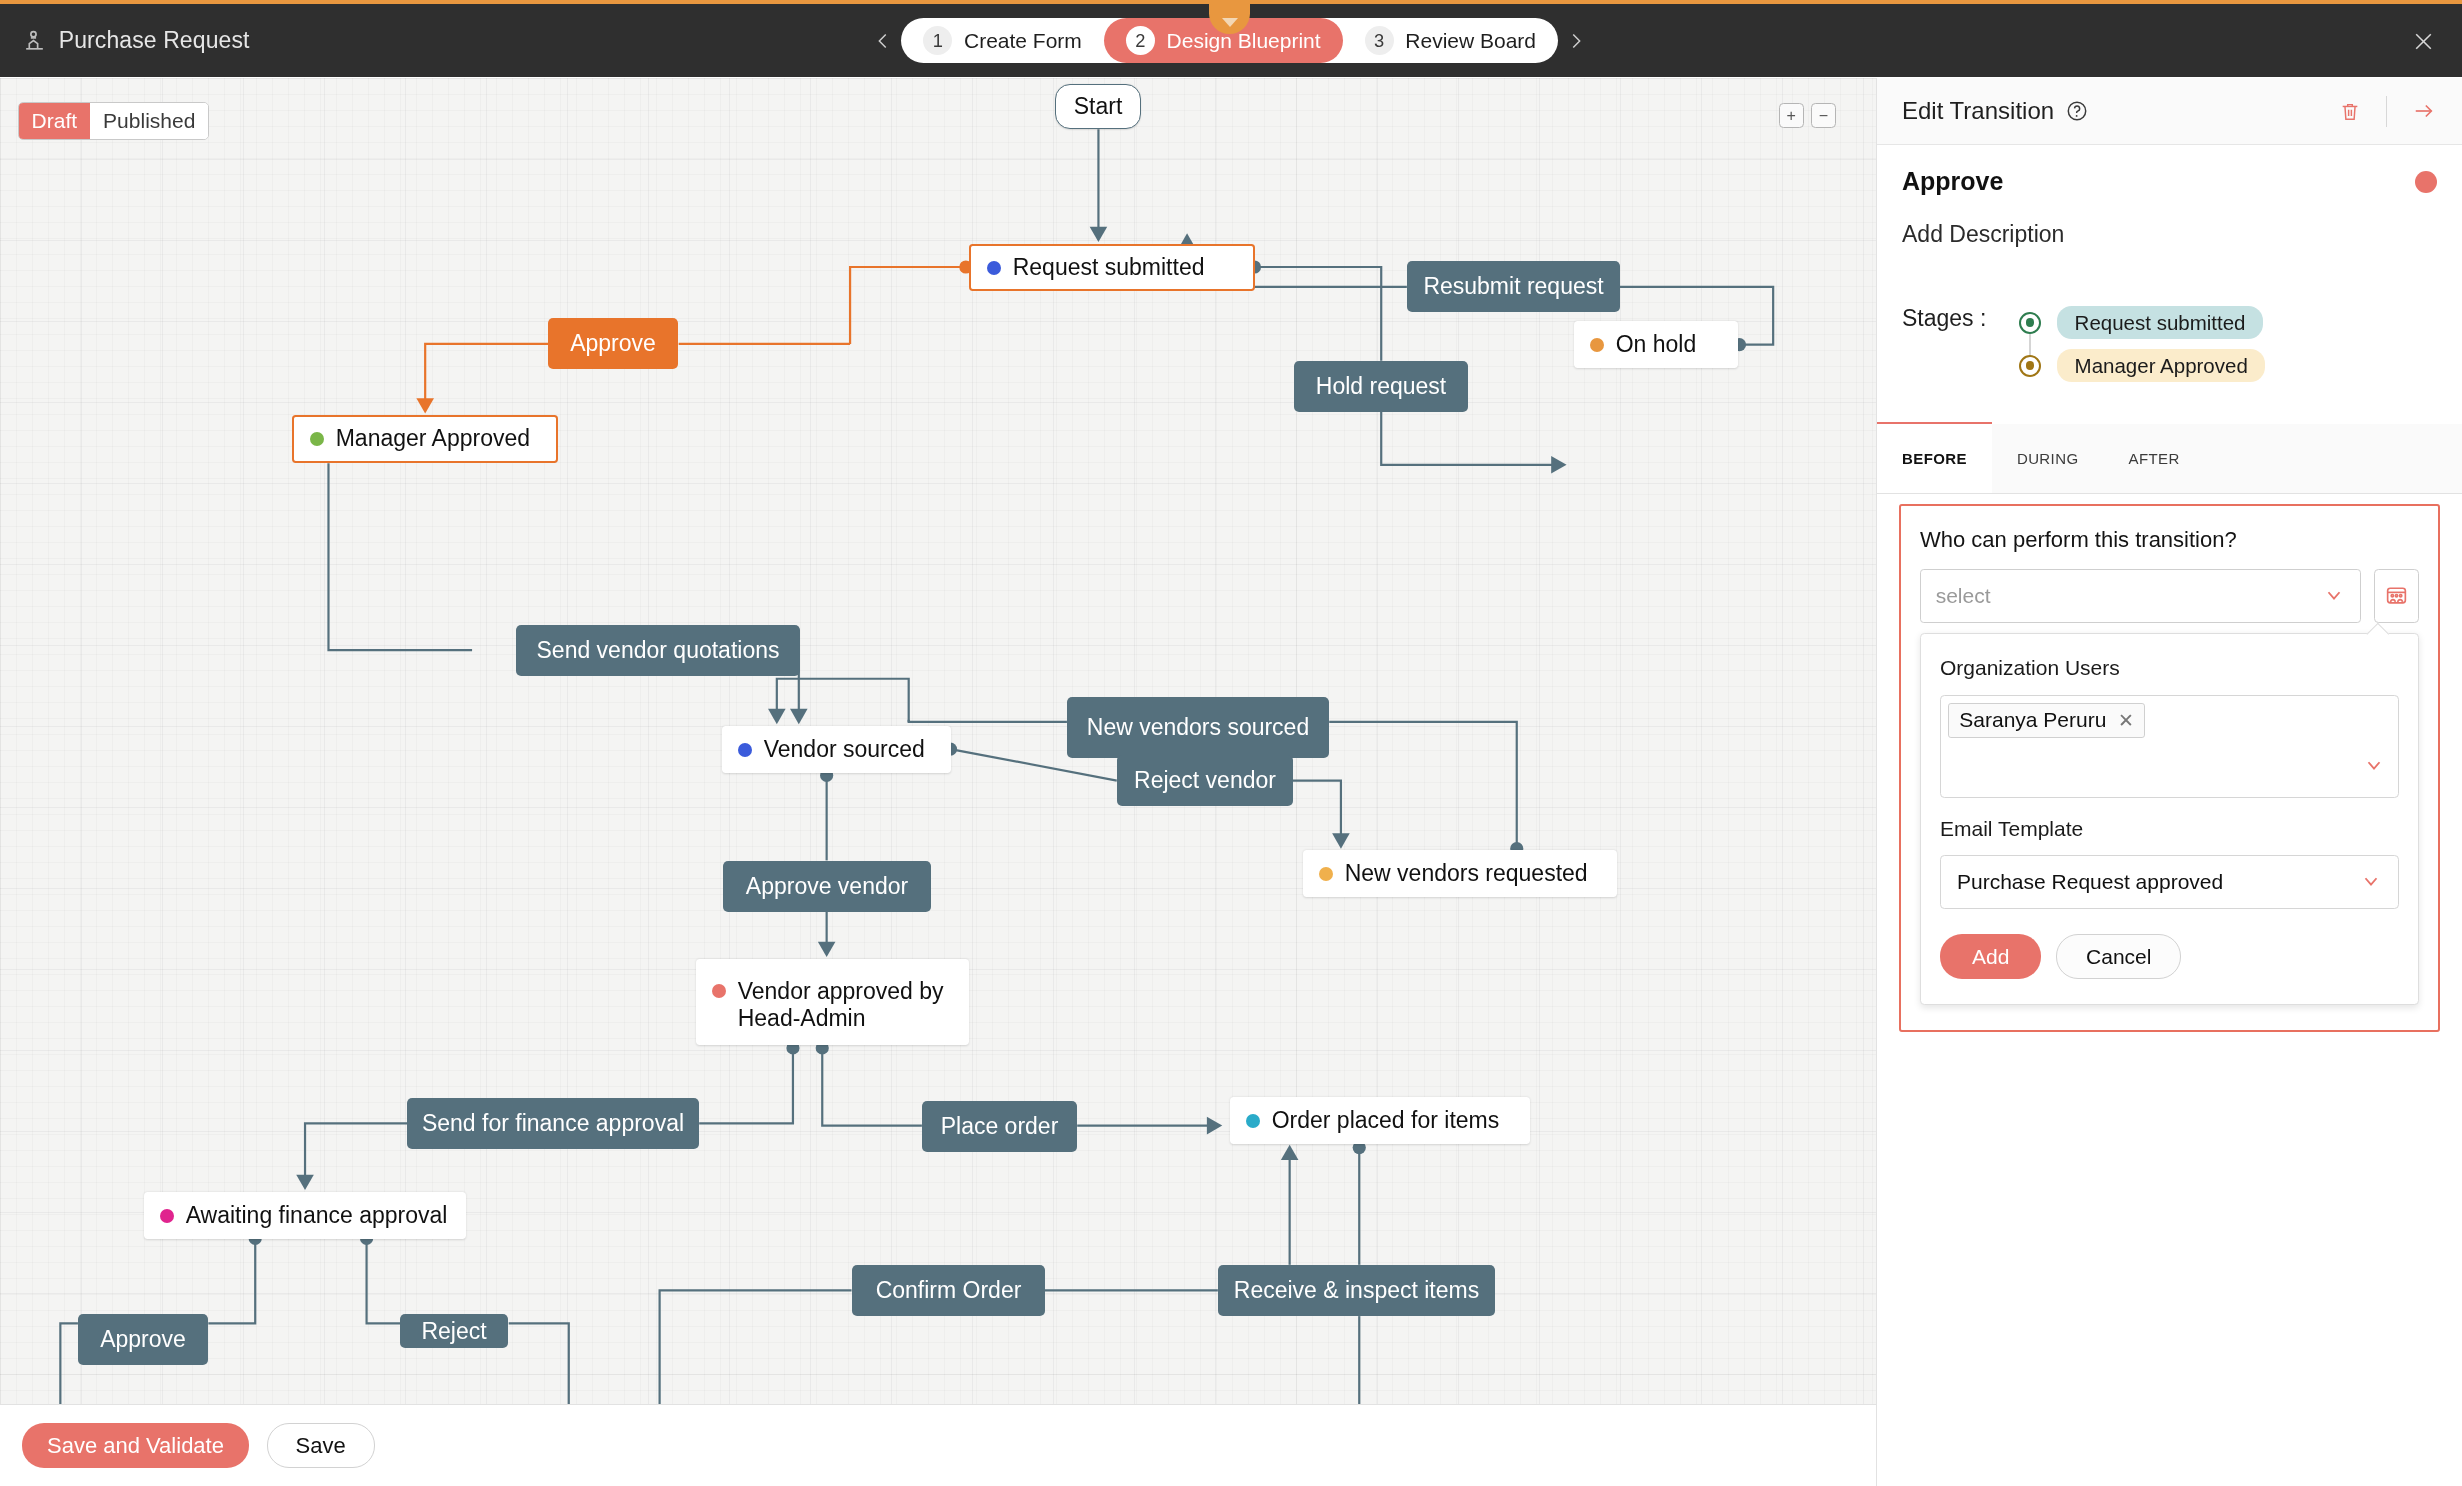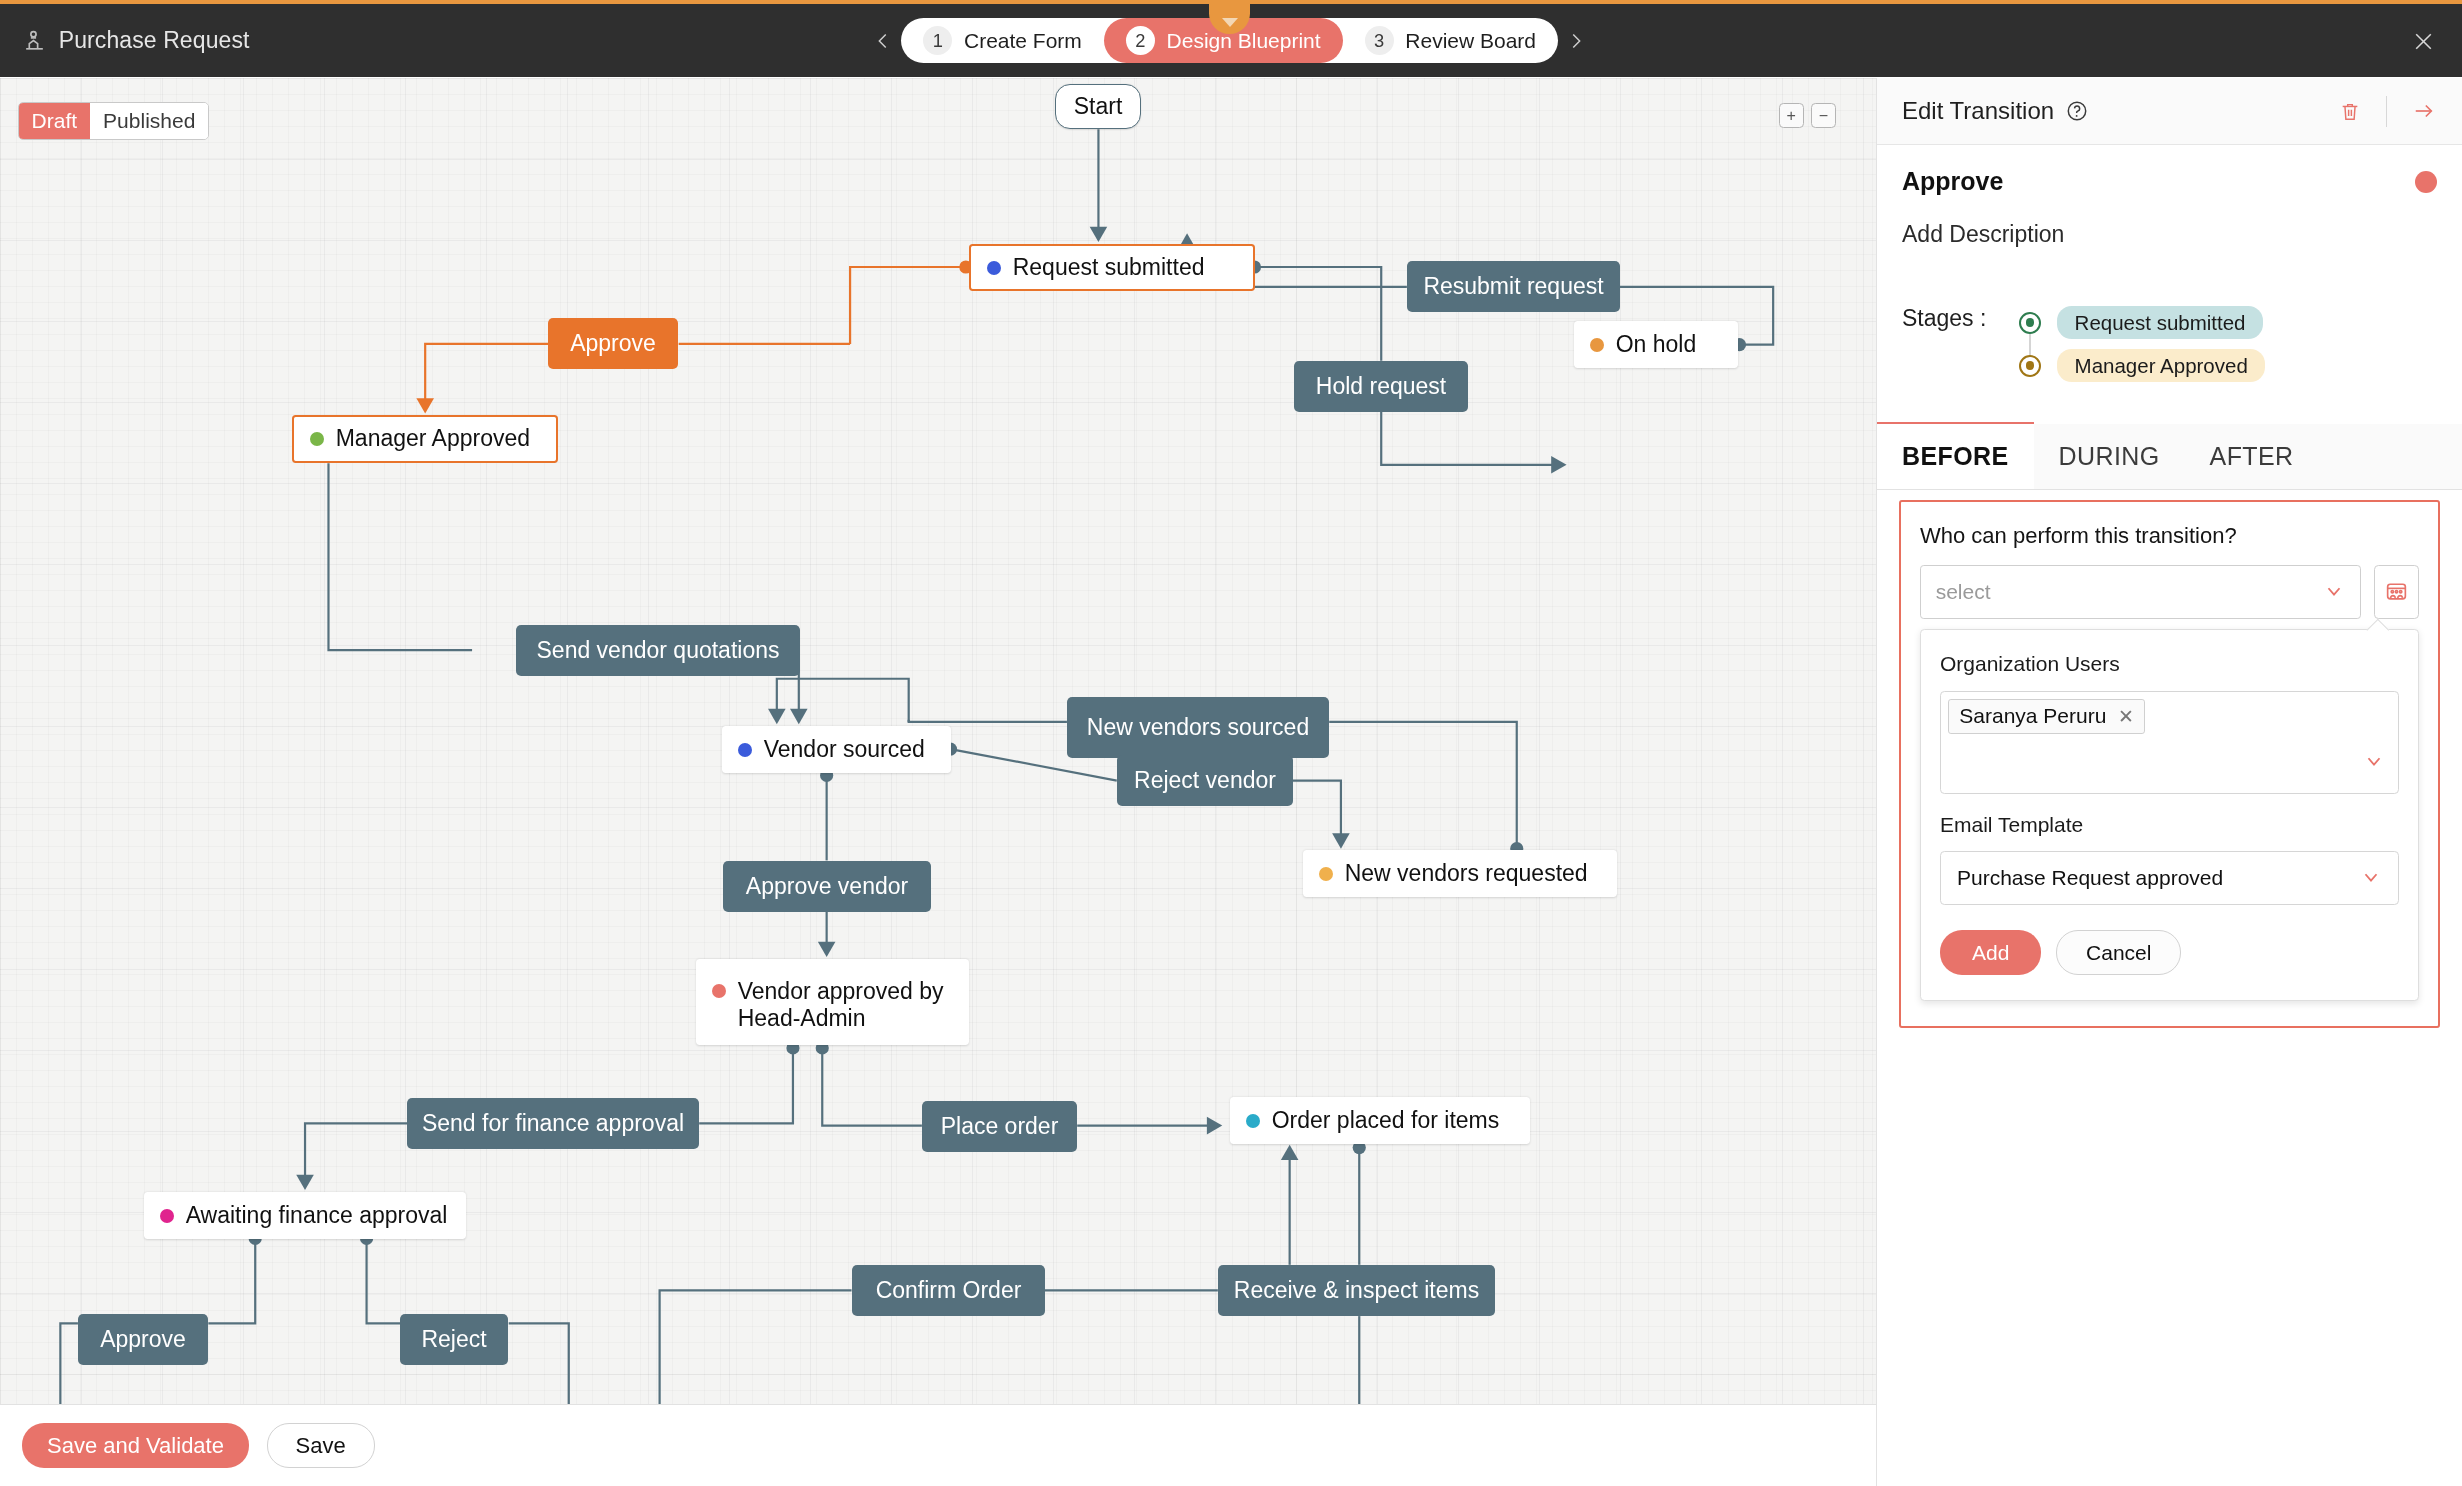--- a/index.html
+++ b/index.html
@@ -123,21 +123,21 @@
   #stages-list { position:relative; }
   .stage-item { display:flex; align-items:center; gap:16px; height:43px; }
   .radio-outer { width:22px; height:22px; border-radius:50%; border:2.2px solid #2e7d4f; display:flex; align-items:center; justify-content:center; flex:none; background:#fff; z-index:2; }
   .radio-outer .inner { width:8.8px; height:8.8px; border-radius:50%; background:#2e7d4f; }
   .radio-outer.amber { border-color:#a07615; }
   .radio-outer.amber .inner { background:#a07615; }
   .stage-chip { border-radius:14.7px; padding:4.4px 17.6px; font-size:20.5px; color:#1b1b1b; }
   #stage-connector { position:absolute; left:10.3px; top:29px; width:1.5px; height:26px; background:#d5d5d5; z-index:1; }
 
   #panel-tabs { margin-top:37px; display:flex; border-bottom:0.7px solid #e2e2e2; background:#fafafa; }
-  .ptab { padding:18px 25px; font-size:25px; letter-spacing:0.4px; color:#3b3b3b; cursor:pointer; background:#fafafa; }
+  .ptab { padding:26px 25px; font-size:15px; letter-spacing:0.4px; color:#3b3b3b; cursor:pointer; background:#fafafa; }
   .ptab.active { background:#ffffff; color:#111; font-weight:bold; border-top:2.2px solid #e8736a; margin-top:-2.2px; }
 
   #form-card {
     margin:10.3px 22px 0 22px; border:2.2px solid #e8705f; border-radius:2.9px;
     padding:20.5px 19px 25px 19px; position:relative; background:#fff;
   }
   #who-label { font-size:22px; color:#141414; }
   #select-row { margin-top:16px; display:flex; gap:13px; align-items:center; }
   #role-select {
     flex:1; height:54px; border:0.7px solid #cfcfcf; border-radius:3.7px; background:#fff;
@@ -425,21 +425,21 @@
   </div>
   <div class="node trans-node" style="left:852px;top:1187px;width:193px;height:51px;">
     <span>Confirm Order</span>
   </div>
   <div class="node trans-node" style="left:1218px;top:1187px;width:277px;height:51px;">
     <span>Receive &amp; inspect items</span>
   </div>
   <div class="node trans-node" style="left:78px;top:1236px;width:130px;height:51px;">
     <span>Approve</span>
   </div>
-  <div class="node trans-node" style="left:400px;top:1236px;width:108px;height:51px;">
+  <div class="node trans-node" style="left:400px;top:1236px;width:108px;height:34px;">
     <span>Reject</span>
   </div>
 
 </div>
 
 <div id="panel">
   <div id="panel-header">
     <span id="panel-title">Edit Transition</span>
     <span id="help-icon">
       <svg viewBox="0 0 24 24" width="22" height="22" fill="none" stroke="currentColor" stroke-width="1.6">

